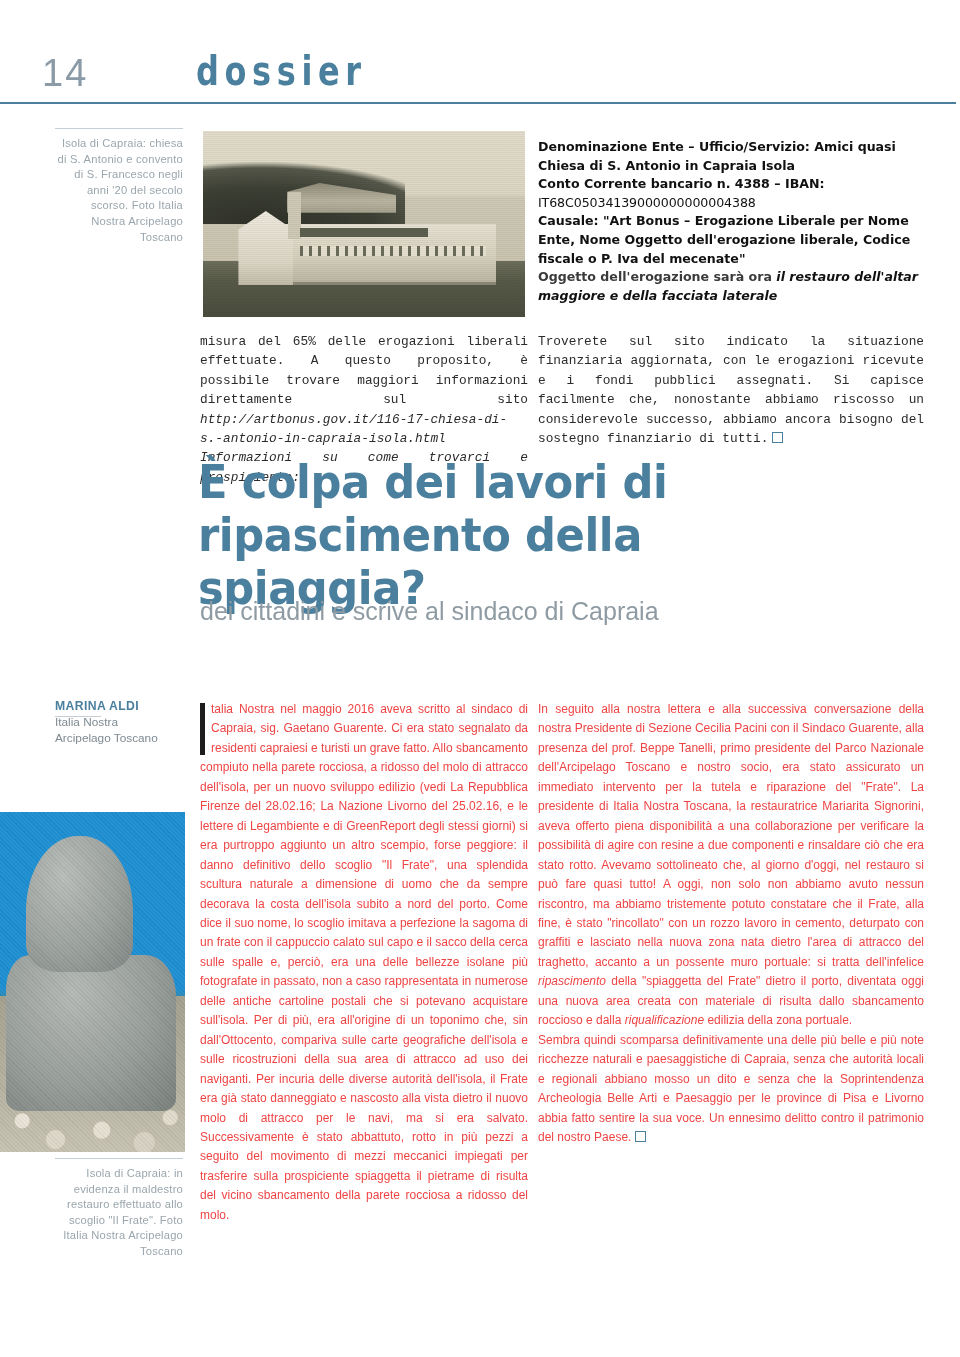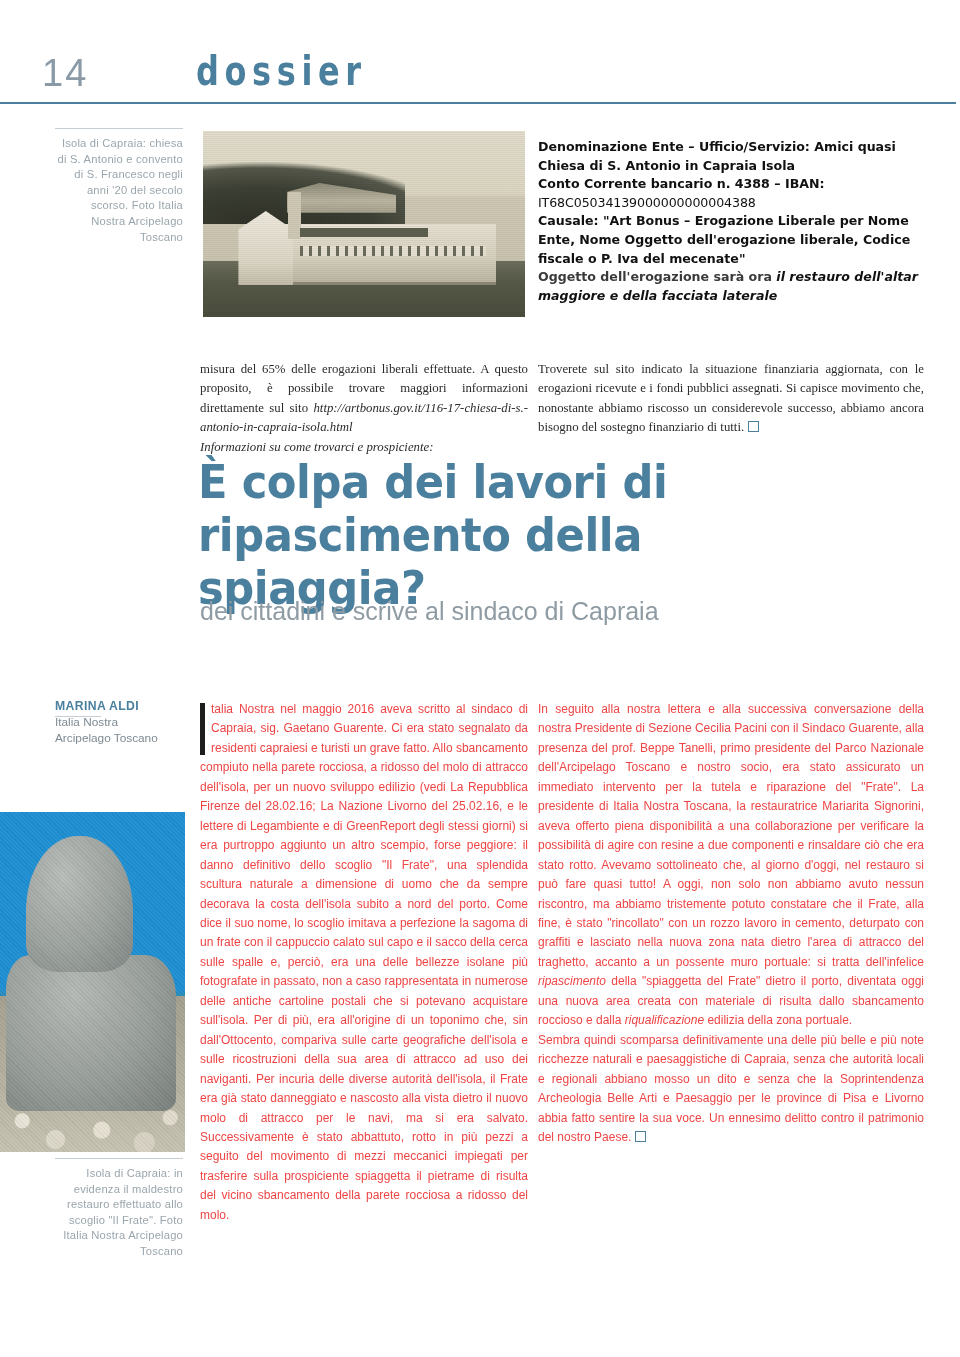--- a/index.html
+++ b/index.html
@@ -117,26 +117,25 @@
   }
   .artbonus p { margin: 0 0 0 0; }
   .artbonus .bold { font-weight: bold; }
   .artbonus .mono-num { font-weight: normal; letter-spacing: -0.1px; }
   .artbonus .reg { font-weight: bold; color: #3a3a3a; }
   .artbonus .ital-bold { font-weight: bold; font-style: italic; }
 
   
   .intro-col {
     position: absolute;
-    font-family: Liberation Serif, serif;
+    font-family: Liberation Mono, monospace;
     font-size: 12.8px;
     line-height: 19.4px;
     color: #2b2b2b;
     text-align: justify;
-    margin-top: 28px;
   }
   #intro-left  { left: 200px; top: 332px; width: 328px; }
   #intro-right { left: 538px; top: 332px; width: 386px; }
   .intro-col i { font-style: italic; }
   .endmark {
     display: inline-block;
     width: 9px;
     height: 9px;
     border: 1.5px solid #4b7f9e;
     margin-left: 4px;
@@ -335,21 +334,21 @@
     <p class="bold">Causale: "Art Bonus – Erogazione Liberale per Nome Ente, Nome Oggetto dell'erogazione liberale, Codice fiscale o P. Iva del mecenate"</p>
     <p><span class="reg">Oggetto dell'erogazione sarà ora </span><span class="ital-bold">il restauro dell'altar maggiore e della facciata laterale</span></p>
   </div>
 
   <div class="intro-col" id="intro-left">
     <span>misura del 65% delle erogazioni liberali effettuate. A questo proposito, è possibile trovare maggiori informazioni direttamente sul sito </span><i>http://artbonus.gov.it/116-17-chiesa-di-s.-antonio-in-capraia-isola.html</i><br>
     <i>Informazioni su come trovarci e prospiciente:</i>
   </div>
 
   <div class="intro-col" id="intro-right">
-    <span>Troverete sul sito indicato la situazione finanziaria aggiornata, con le erogazioni ricevute e i fondi pubblici assegnati. Si capisce movimento che, nonostante abbiamo riscosso un considerevole successo, abbiamo ancora bisogno del sostegno finanziario di tutti.</span><span class="endmark"></span>
+    <span>Troverete sul sito indicato la situazione finanziaria aggiornata, con le erogazioni ricevute e i fondi pubblici assegnati. Si capisce facilmente che, nonostante abbiamo riscosso un considerevole successo, abbiamo ancora bisogno del sostegno finanziario di tutti.</span><span class="endmark"></span>
   </div>
 
   <div class="headline">
     <div>È colpa dei lavori di</div>
     <div>ripascimento della spiaggia?</div>
   </div>
 
   <div class="subhead">
     <div>dei cittadini e scrive al sindaco di Capraia</div>
   </div>

